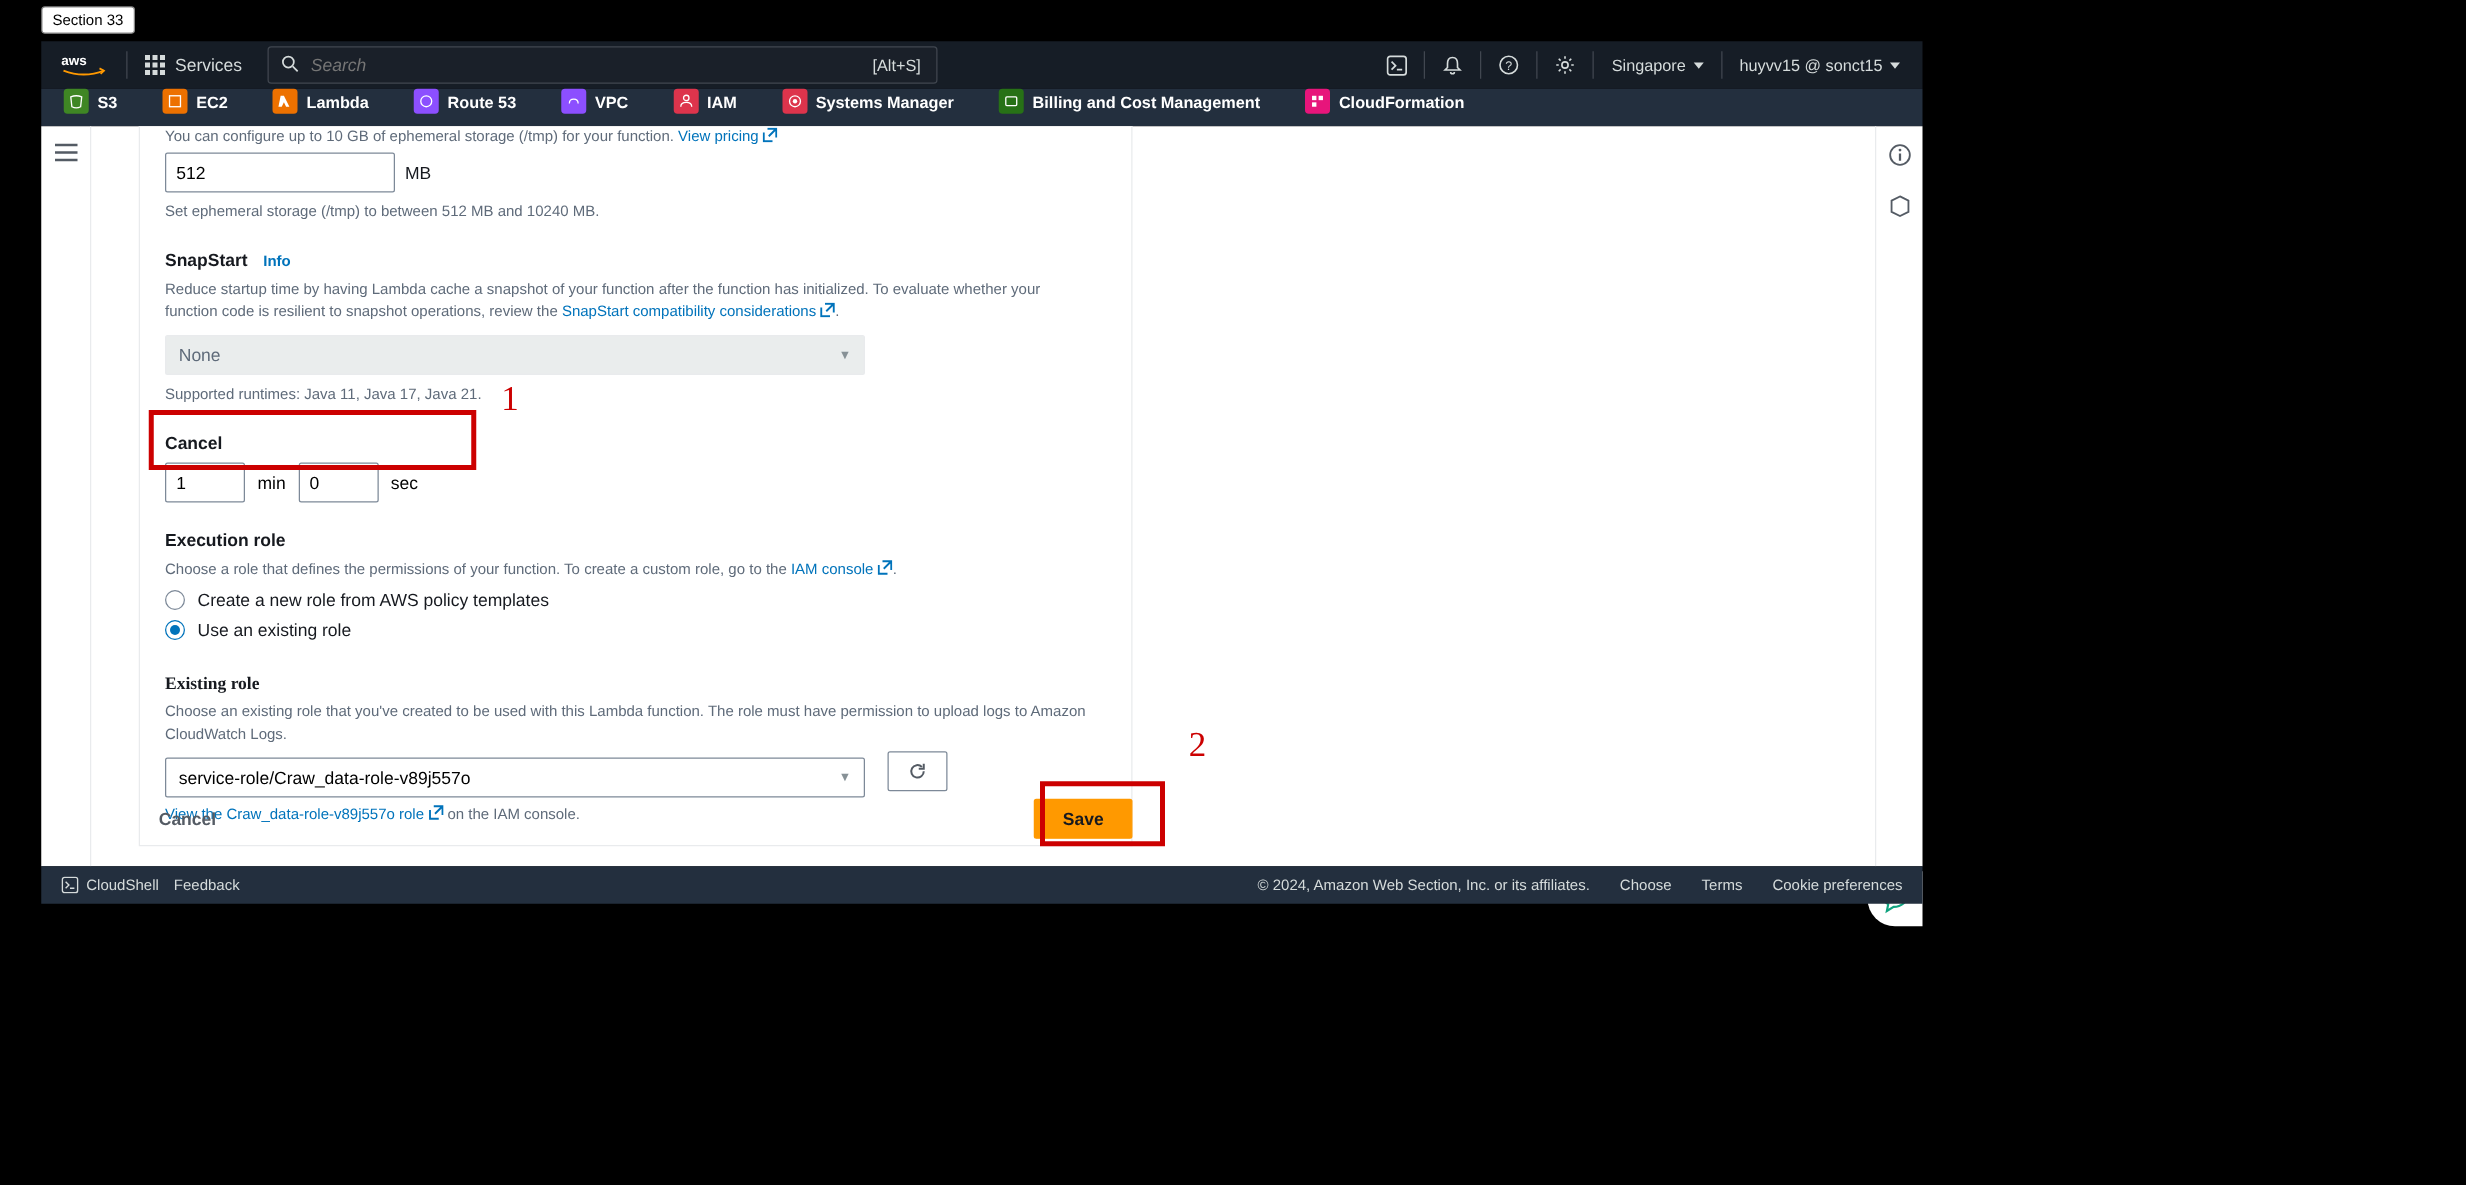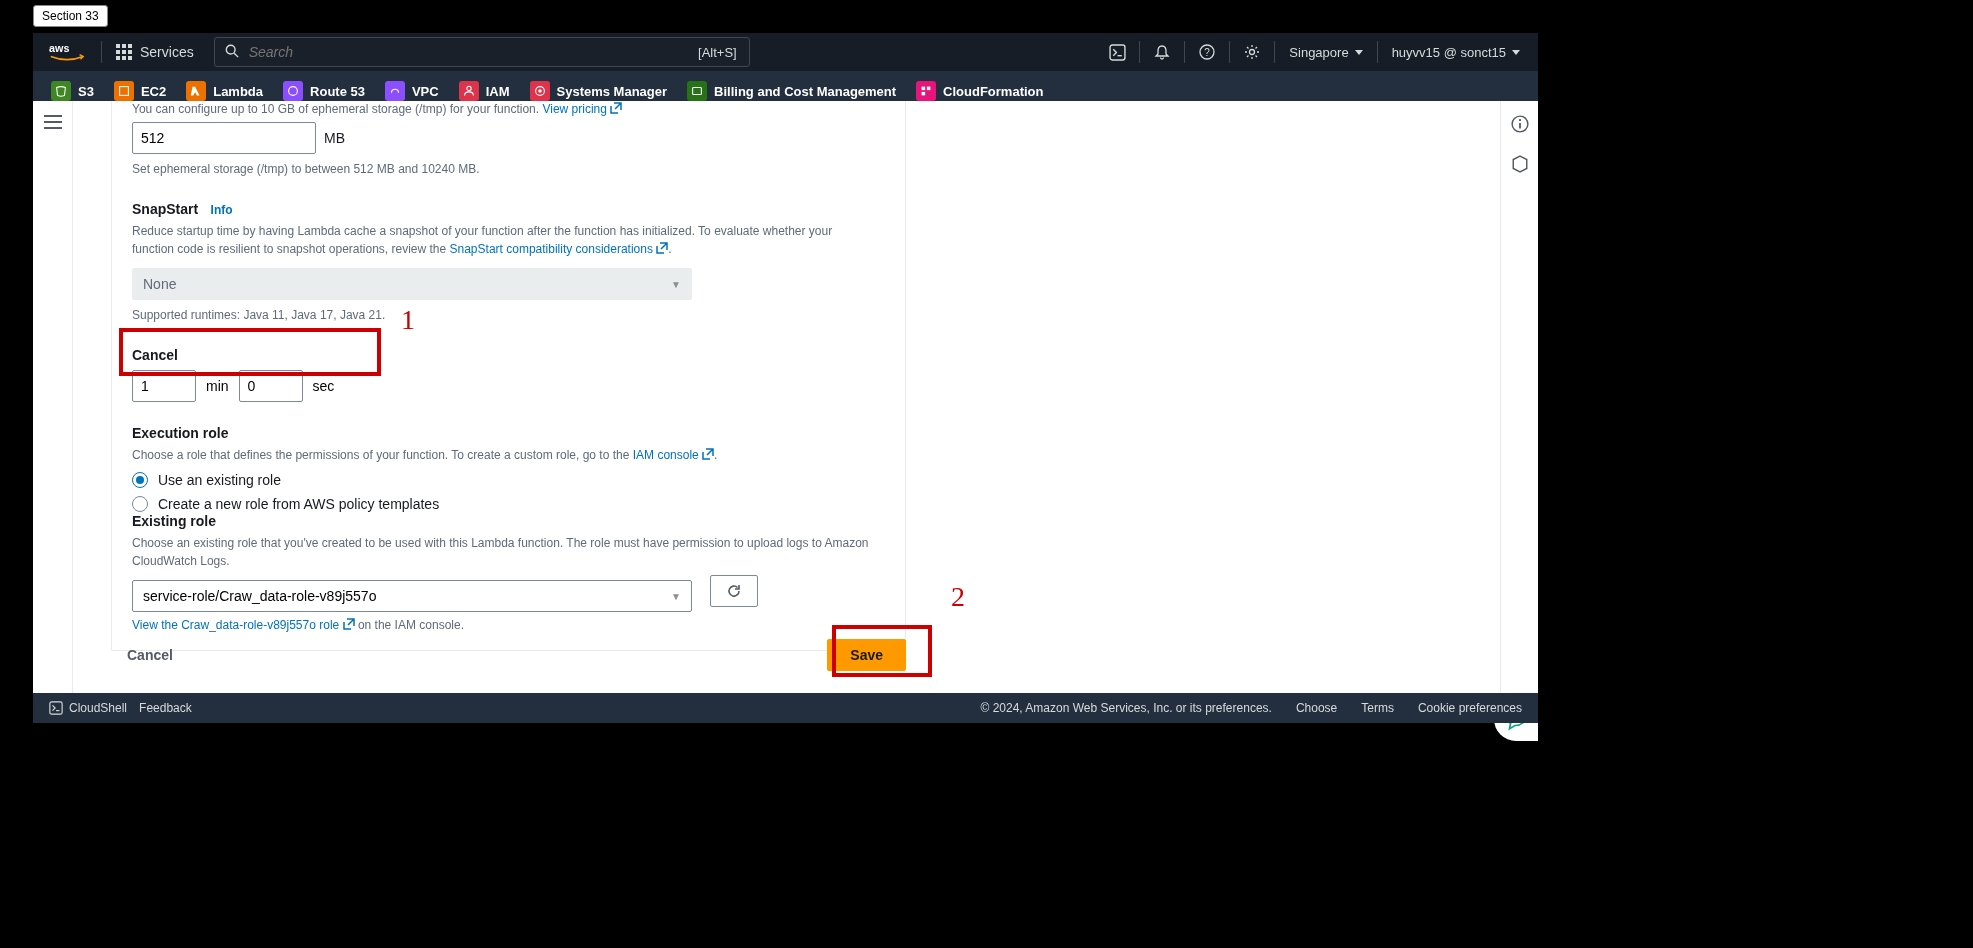--- a/index.html
+++ b/index.html
@@ -14,21 +14,21 @@
 .grid-icon span { background: #d5dbdb; width: 4px; height: 4px; }
 .search-wrap { position: relative; margin-left: 6px; width: 536px; height: 30px; background: #1a2029; border: 1px solid #414750; border-radius: 3px; display: flex; align-items: center; }
 .search-icon { position: absolute; left: 10px; color: #d5dbdb; font-size: 14px; }
 .search-input { width: 100%; height: 100%; background: transparent; border: none; color: #d5dbdb; font-size: 14px; padding-left: 34px; font-style: italic; outline: none; }
 .search-hint { position: absolute; right: 12px; color: #d5dbdb; font-size: 13px; }
 .header-right { margin-left: auto; display: flex; align-items: center; height: 100%; }
 .hicon { width: 44px; display: flex; align-items: center; justify-content: center; color: #d5dbdb; font-size: 16px; cursor: pointer; }
 .region-sel { padding: 0 14px; color: #d5dbdb; font-size: 13px; display: flex; align-items: center; gap: 6px; cursor: pointer; }
 .user-sel { padding: 0 18px 0 14px; color: #d5dbdb; font-size: 13px; display: flex; align-items: center; gap: 6px; cursor: pointer; }
 .caret-down { width: 0; height: 0; border-left: 4px solid transparent; border-right: 4px solid transparent; border-top: 5px solid #d5dbdb; }
-.favbar { position: absolute; left: 33px; top: 71px; width: 1505px; height: 30px; background: #232f3e; display: flex; align-items: flex-end; padding-left: 8px; gap: 0; }
+.favbar { position: absolute; left: 33px; top: 71px; width: 1505px; height: 30px; background: #232f3e; display: flex; align-items: flex-start; padding-left: 8px; gap: 16px; }
 .favitem { display: flex; align-items: center; gap: 7px; padding: 0 10px; color: #fff; font-size: 13px; font-weight: bold; cursor: pointer; }
 .favicon { width: 20px; height: 20px; border-radius: 3px; display: flex; align-items: center; justify-content: center; font-size: 11px; color: #fff; }
 .content-area { position: absolute; left: 33px; top: 101px; width: 1505px; height: 592px; background: #fff; display: flex; }
 .left-rail { width: 40px; border-right: 1px solid #e9ebed; display: flex; justify-content: center; padding-top: 14px; }
 .hamburger { width: 18px; cursor: pointer; }
 .hamburger div { height: 2px; background: #545b64; margin-bottom: 4px; }
 .main { flex: 1; position: relative; overflow: hidden; }
 .panel { position: absolute; left: 38px; top: 0; width: 795px; border: 1px solid #e9ebed; background: #fff; padding: 0 20px 18px 20px; }
 .desc { font-size: 12px; color: #5f6b7a; line-height: 1.5; }
 .link { color: #0073bb; cursor: pointer; }
@@ -274,29 +274,29 @@
 
       <div style="margin-top:22px;">
         <span class="h-label">Execution role</span>
       </div>
       <div class="desc" style="margin-top:4px;">
         <span>Choose a role that defines the permissions of your function. To create a custom role, go to the </span><span class="link"><span>IAM console</span> <svg class="ext-icon" viewBox="0 0 12 12">
               <path d="M4 1 H11 V8 M11 1 L5 7 M1 4 V11 H8" stroke="#0073bb" stroke-width="1.5" fill="none"></path>
             </svg></span>.
       </div>
       <div class="radio-row">
+        <div class="radio"></div>
+        <span>Create a new role from AWS policy templates</span>
+      </div>
+      <div class="radio-row">
         <div class="radio checked"></div>
         <span>Use an existing role</span>
       </div>
-      <div class="radio-row">
-        <div class="radio"></div>
-        <span>Create a new role from AWS policy templates</span>
-      </div>
-
-      <div style="">
+
+      <div style="margin-top:26px;font-family:Liberation Serif, serif;">
         <span class="h-label">Existing role</span>
       </div>
       <div class="desc" style="margin-top:4px; max-width:750px;">Choose an existing role that you've created to be used with this Lambda function. The role must have permission to upload logs to Amazon CloudWatch Logs.</div>
       <div class="role-row">
         <div class="role-select">
           <span>service-role/Craw_data-role-v89j557o</span>
           <span class="sel-caret">▼</span>
         </div>
         <div class="refresh-btn">
           <svg width="16" height="16" viewBox="0 0 16 16">
@@ -346,18 +346,18 @@
       <svg width="14" height="14" viewBox="0 0 16 16">
           <rect x="1" y="1" width="14" height="14" rx="2" stroke="#d5dbdb" stroke-width="1.3" fill="none"></rect>
           <path d="M4 5 L7 8 L4 11" stroke="#d5dbdb" stroke-width="1.3" fill="none"></path>
           <line x1="8" y1="11" x2="12" y2="11" stroke="#d5dbdb" stroke-width="1.3"></line>
         </svg>
       <span>CloudShell</span>
     </div>
     <a>Feedback</a>
   </div>
   <div class="fr">
-    <span>© 2024, Amazon Web Services, Inc. or its preferences.</span>
+    <span>© 2024, Amazon Web Section, Inc. or its affiliates.</span>
     <a>Choose</a>
     <a>Terms</a>
     <a>Cookie preferences</a>
   </div>
 </div>
 
 </body></html>

